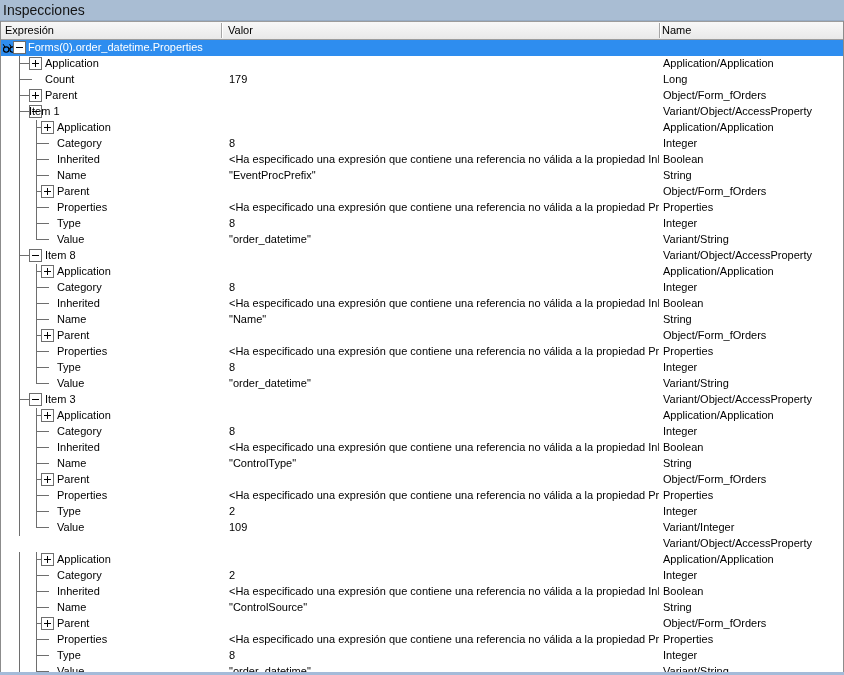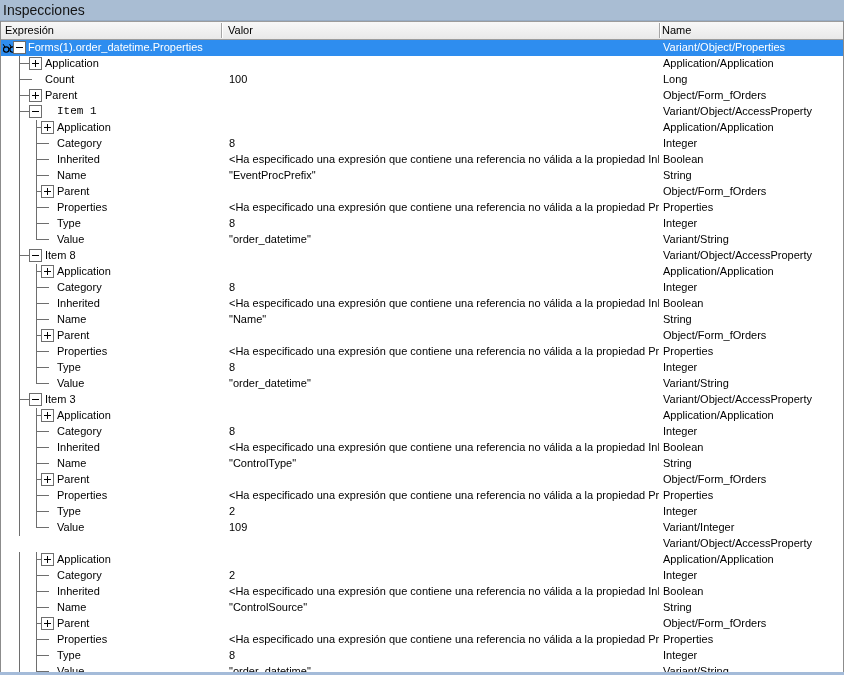--- a/index.html
+++ b/index.html
@@ -80,27 +80,24 @@
             <span class="glasses"><svg width="14" height="12" viewBox="0 0 14 12">
                 <circle cx="4.2" cy="7.6" r="2.7" fill="none" stroke="#000" stroke-width="1.1"></circle>
                 <circle cx="10.6" cy="7.6" r="2.7" fill="none" stroke="#000" stroke-width="1.1"></circle>
                 <path d="M6.6 7 Q7.4 6.2 8.2 7" fill="none" stroke="#000" stroke-width="1"></path>
                 <path d="M1.2 2.2 L3 5.4" fill="none" stroke="#000" stroke-width="1"></path>
                 <path d="M7.6 2.2 L9.4 5.4" fill="none" stroke="#000" stroke-width="1"></path>
               </svg></span>
             <span class="tbox" style="left: 12px;">
               <span class="h"></span>
             </span>
-            <span class="lbl" style="left: 27px;">Forms(1).order_datetime.Properties</span>
-          </div>
-          <div class="cell-val">
-            <span class="val-lbl"></span>
-          </div>
-          <div class="cell-type">
-            <span class="type-lbl">Variant/Object/Properties</span>
+            <span class="lbl" style="left: 27px;">Forms(0).order_datetime.Properties</span>
+          </div>
+          <div class="cell-val">
+            <span class="val-lbl"></span>
           </div>
         </div>
         <div class="row">
           <div class="cell-expr">
             <span class="guide" style="left: 18px;"></span>
             <span class="hline" style="left: 18px; width: 10px;"></span>
             <span class="tbox" style="left: 28px;">
               <span class="h"></span>
               <span class="v"></span>
             </span>
@@ -113,21 +110,21 @@
             <span class="type-lbl">Application/Application</span>
           </div>
         </div>
         <div class="row">
           <div class="cell-expr">
             <span class="guide" style="left: 18px;"></span>
             <span class="hline" style="left: 18px; width: 13px;"></span>
             <span class="lbl" style="left: 44px;">Count</span>
           </div>
           <div class="cell-val">
-            <span class="val-lbl">100</span>
+            <span class="val-lbl">179</span>
           </div>
           <div class="cell-type">
             <span class="type-lbl">Long</span>
           </div>
         </div>
         <div class="row">
           <div class="cell-expr">
             <span class="guide" style="left: 18px;"></span>
             <span class="hline" style="left: 18px; width: 10px;"></span>
             <span class="tbox" style="left: 28px;">
@@ -143,21 +140,21 @@
             <span class="type-lbl">Object/Form_fOrders</span>
           </div>
         </div>
         <div class="row">
           <div class="cell-expr">
             <span class="guide" style="left: 18px;"></span>
             <span class="hline" style="left: 18px; width: 10px;"></span>
             <span class="tbox" style="left: 28px;">
               <span class="h"></span>
             </span>
-            <span class="lbl" style="left: 56px; font-family: Liberation Mono, monospace;">Item 1</span>
+            <span class="lbl" style="left: 28px;">Item 1</span>
           </div>
           <div class="cell-val">
             <span class="val-lbl"></span>
           </div>
           <div class="cell-type">
             <span class="type-lbl">Variant/Object/AccessProperty</span>
           </div>
         </div>
         <div class="row">
           <div class="cell-expr">

